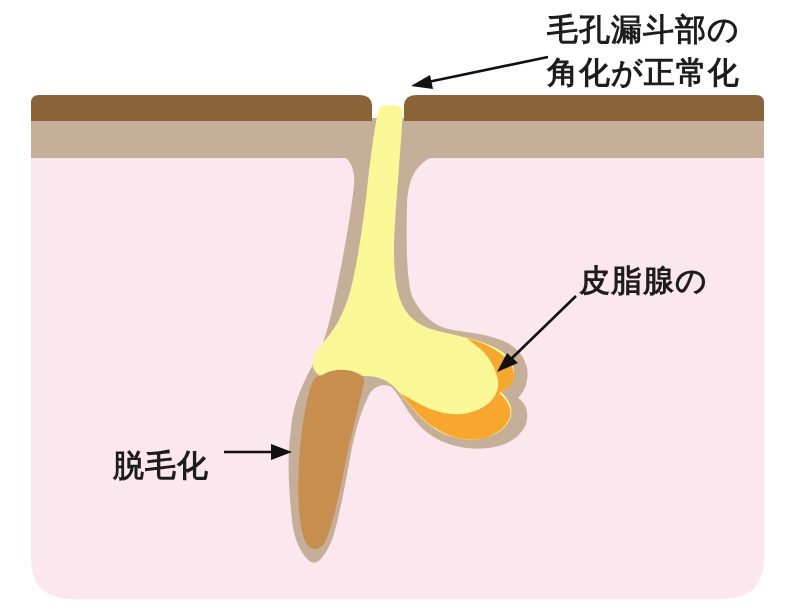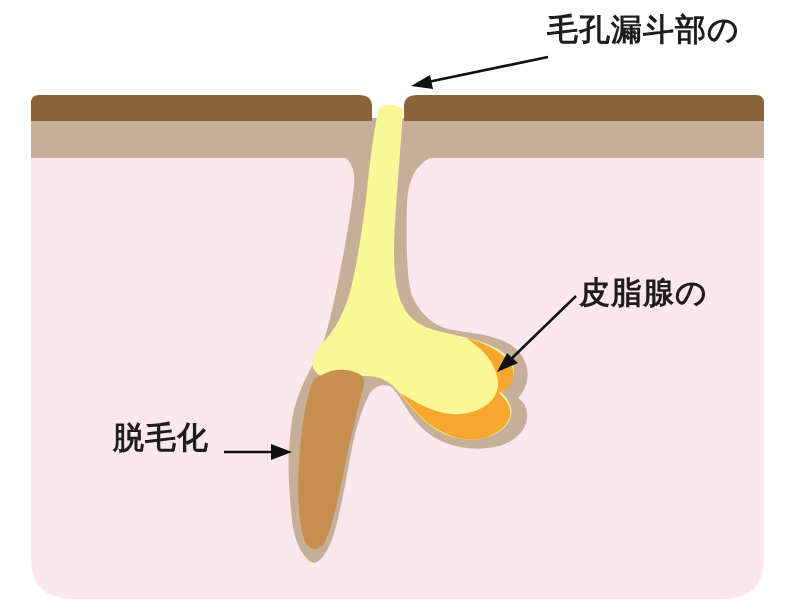--- a/index.html
+++ b/index.html
@@ -118,22 +118,23 @@
     </g>
 
     <g>
       <line x1="224" y1="452" x2="273" y2="452" stroke-width="2.6" stroke="#111111"></line>
       <polygon points="292,452 271,444 271,460" fill="#111111"></polygon>
     </g>
   </svg>
 
   <div class="label" style="left:547px;top:8px;">
     <div>毛孔漏斗部の</div>
+    <div>角化が正常化</div>
   </div>
 
-  <div class="label" style="left:579px;top:270px;line-height:46px;">
+  <div class="label" style="left:579px;top:258px;line-height:46px;">
     <div>皮脂腺の</div>
   </div>
 
-  <div class="label" style="left:113px;top:416px;">
+  <div class="label" style="left:113px;top:444px;">
     <div>脱毛化</div>
   </div>
 </div>
 
 </body></html>

